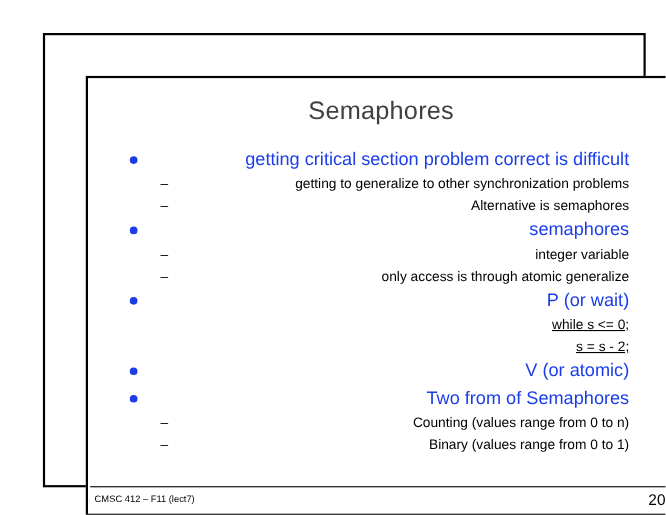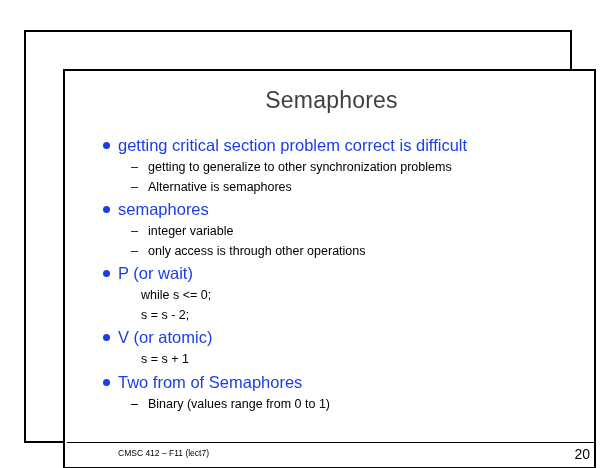--- a/index.html
+++ b/index.html
@@ -12,21 +12,21 @@
     width: 605px;
     height: 468px;
     font-family: "Liberation Sans", sans-serif;
     overflow: hidden;
     position: relative;
   }
 
   
   .slide-outer {
     position: absolute;
-    left: 24px;
+    left: 39px;
     top: 30px;
     width: 548px;
     height: 413px;
     border: 2px solid #000000;
     box-sizing: border-box;
     background: #ffffff;
   }
   .slide-inner {
     position: absolute;
     left: 37px;
@@ -59,20 +59,21 @@
     letter-spacing: 0.2px;
     white-space: nowrap;
   }
 
   
   .body-area {
     position: absolute;
     left: 0;
     top: 62px;
     width: 492px;
+    text-align: right;
   }
 
   .bullet-group { }
 
   .bullet-l1 {
     position: relative;
     padding-left: 53px;
     color: #1a3de8;
     font-size: 16.5px;
     line-height: 25px;
@@ -105,39 +106,39 @@
     color: #000000;
   }
 
   .code-line {
     position: relative;
     padding-left: 76px;
     color: #000000;
     font-size: 12.5px;
     line-height: 19.5px;
     white-space: pre;
+    text-decoration: underline;
   }
 
   
   .footer-rule {
     position: absolute;
     left: 2px;
     top: 371px;
     width: 529px;
     height: 1px;
     background: #000000;
   }
   .footer-left {
     position: absolute;
     left: 6px;
     top: 377px;
     font-size: 8.5px;
     color: #000000;
     white-space: nowrap;
-    margin-left: 47px;
   }
   .footer-right {
     position: absolute;
     right: 8px;
     top: 375px;
     font-size: 14px;
     color: #000000;
     white-space: nowrap;
   }
 </style>
@@ -152,34 +153,33 @@
 
       <div class="body-area">
           <div class="bullet-group">
             <div class="bullet-l1"><span class="disc"></span><span>getting critical section problem correct is difficult</span></div>
             <div class="bullet-l2"><span class="dash">–</span><span>getting to generalize to other synchronization problems</span></div>
             <div class="bullet-l2"><span class="dash">–</span><span>Alternative is semaphores</span></div>
           </div>
           <div class="bullet-group">
             <div class="bullet-l1"><span class="disc"></span><span>semaphores</span></div>
             <div class="bullet-l2"><span class="dash">–</span><span>integer variable</span></div>
-            <div class="bullet-l2"><span class="dash">–</span><span>only access is through other operations</span></div>
+            <div class="bullet-l2"><span class="dash">–</span><span>only access is through atomic generalize</span></div>
           </div>
           <div class="bullet-group">
             <div class="bullet-l1"><span class="disc"></span><span>P (or wait)</span></div>
             <div class="code-line">while s &lt;= 0;</div>
             <div class="code-line">s = s - 2;</div>
           </div>
           <div class="bullet-group">
             <div class="bullet-l1"><span class="disc"></span><span>V (or atomic)</span></div>
-            <div class="code-line">s = s + 1</div>
           </div>
           <div class="bullet-group">
             <div class="bullet-l1"><span class="disc"></span><span>Two from of Semaphores</span></div>
-            <div class="bullet-l2"><span class="dash">–</span></div>
+            <div class="bullet-l2"><span class="dash">–</span><span>Counting (values range from 0 to n)</span></div>
             <div class="bullet-l2"><span class="dash">–</span><span>Binary (values range from 0 to 1)</span></div>
           </div>
         </div>
 
       <div class="footer-rule"></div>
       <div class="footer-left">CMSC 412 – F11  (lect7)</div>
       <div class="footer-right">20</div>
 
     </div>
   </div>

